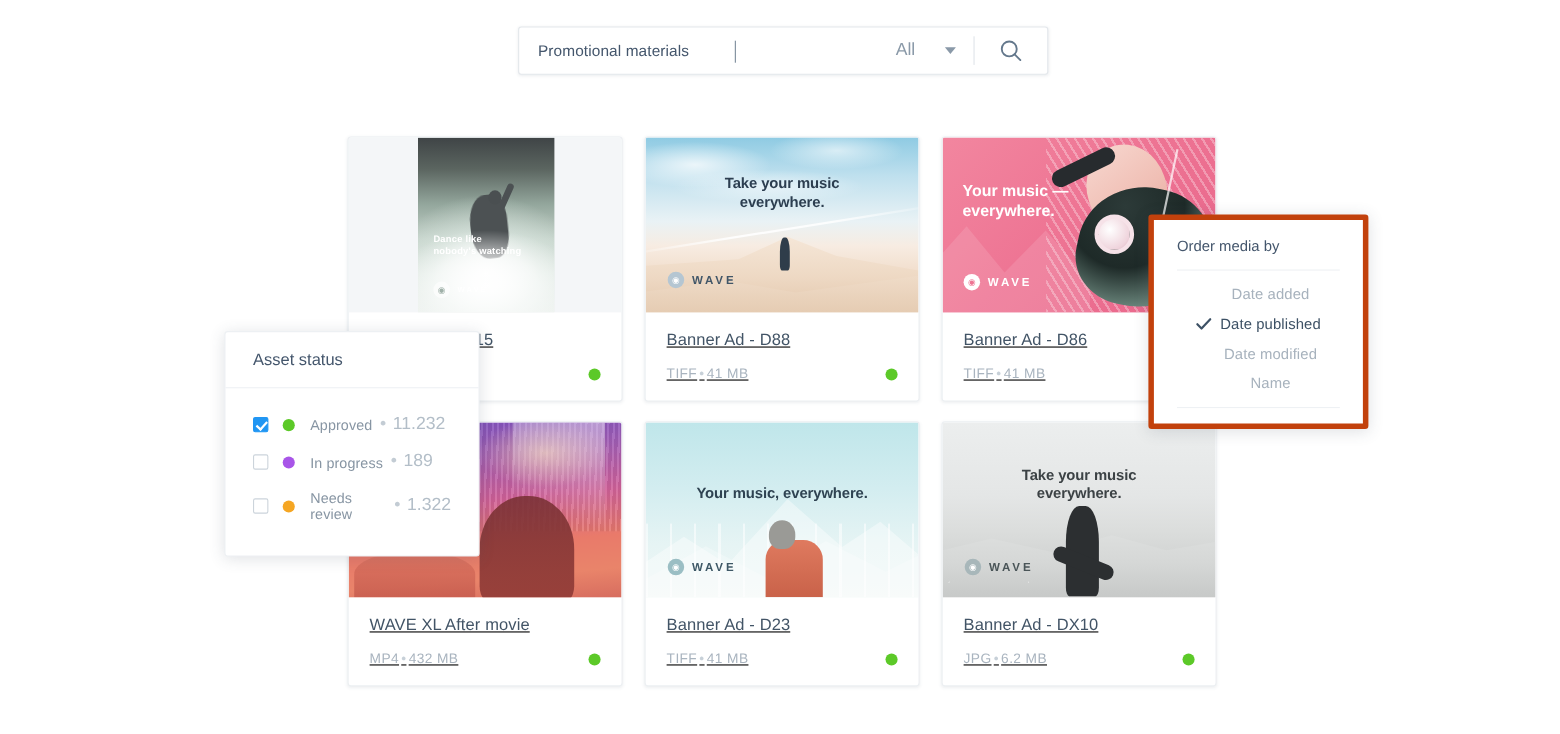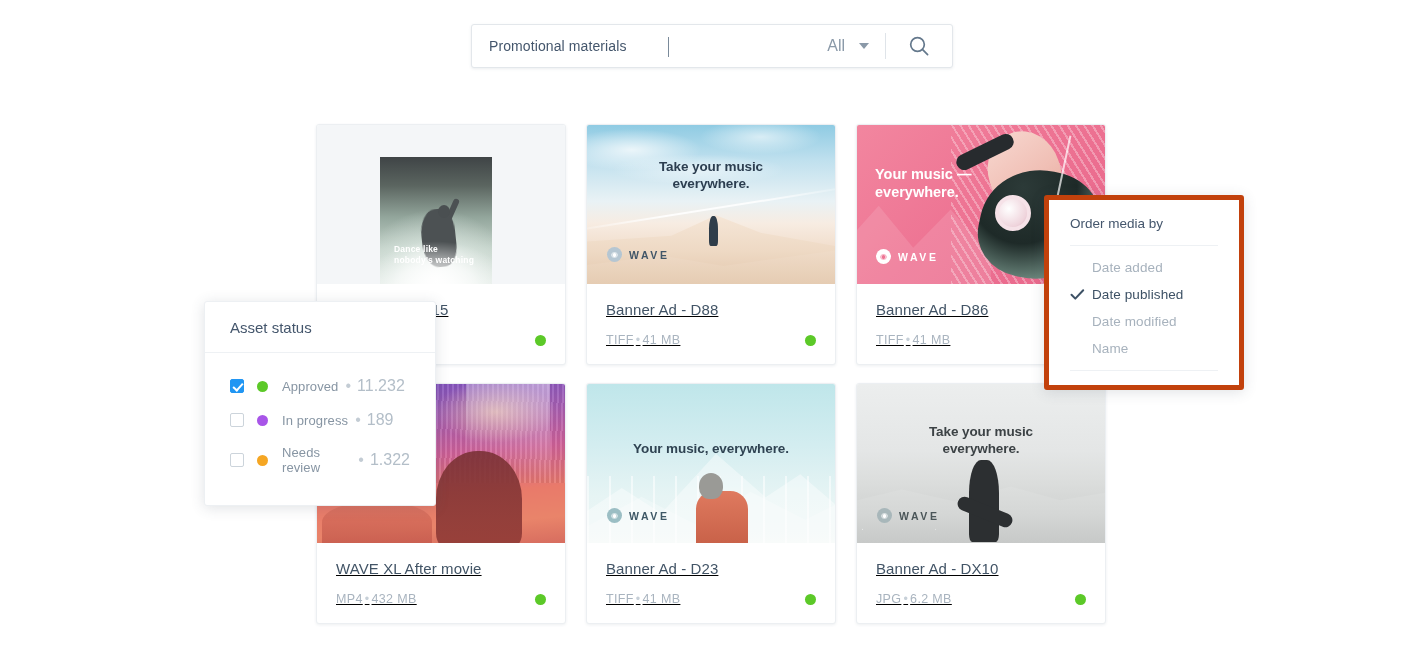--- a/index.html
+++ b/index.html
@@ -32,21 +32,21 @@
     padding: 0 16px 0 17px;
     letter-spacing: .1px;
   }
   .search-caret {
     position: absolute;
     left: 196px; top: 12px;
     width: 1px; height: 20px;
     background: #7a8a9a;
   }
   .scope-select {
-    display: flex; align-items: center; gap: 14px;
+    display: flex; align-items: center; gap: 27px;
     padding: 0 16px 0 6px;
     cursor: pointer;
     user-select: none;
   }
   .scope-label { font-size: 16px; color: #8a99a8; }
   .caret-down {
     width: 0; height: 0;
     border-left: 5.5px solid transparent;
     border-right: 5.5px solid transparent;
     border-top: 6px solid #8a99a8;
@@ -116,26 +116,25 @@
   .wave-mark {
     width: 15px; height: 15px; border-radius: 50%;
     display: flex; align-items: center; justify-content: center;
     font-size: 8px;
   }
   .wave-word { font-size: 10.5px; letter-spacing: 2.6px; font-weight: 600; }
 
   
   .t1 { background: #f4f6f8; }
   .t1 .inset {
-    position: absolute; left: 63px; top: 0; width: 112px; height: 159px;
+    position: absolute; left: 63px; top: 0; width: 124px; height: 159px;
     background:
       radial-gradient(ellipse 70% 45% at 50% 78%, rgba(255,255,255,.95) 0%, rgba(226,236,231,.55) 55%, rgba(199,214,206,0) 100%),
       linear-gradient(180deg, #3f4446 0%, #5b6560 18%, #93a69c 38%, #c3d2c9 58%, #dfe8e2 78%, #eef2ef 100%);
     overflow: hidden;
-    margin-top: 32px;
   }
   .t1 .dancer {
     position: absolute; left: 50%; top: 33%;
     width: 34px; height: 58px; transform: translateX(-42%) rotate(-6deg);
     background: #4c5153;
     border-radius: 45% 40% 38% 44%;
     filter: blur(.4px);
   }
   .t1 .arm {
     position: absolute; left: 62%; top: 26%;
@@ -402,20 +401,21 @@
   .order-head {
     padding: 16px 21px 14px;
     font-size: 13.5px; color: #44566c;
   }
   .order-sep { height: 1px; background: #eef1f4; margin: 0 21px; }
   .order-group { padding: 8px 0; }
   .order-row {
     display: flex; align-items: center;
     padding: 6px 21px;
     cursor: pointer;
+    justify-content: center;
   }
   .tick { width: 22px; flex: 0 0 auto; display: flex; align-items: center; }
   .tick svg { display: block; }
   .order-label { font-size: 13.5px; color: #a7b2bd; letter-spacing: .1px; }
   .order-row.selected .order-label { color: #3d5165; }
 </style>
 </head>
 <body>
 
 <div class="searchbar">

